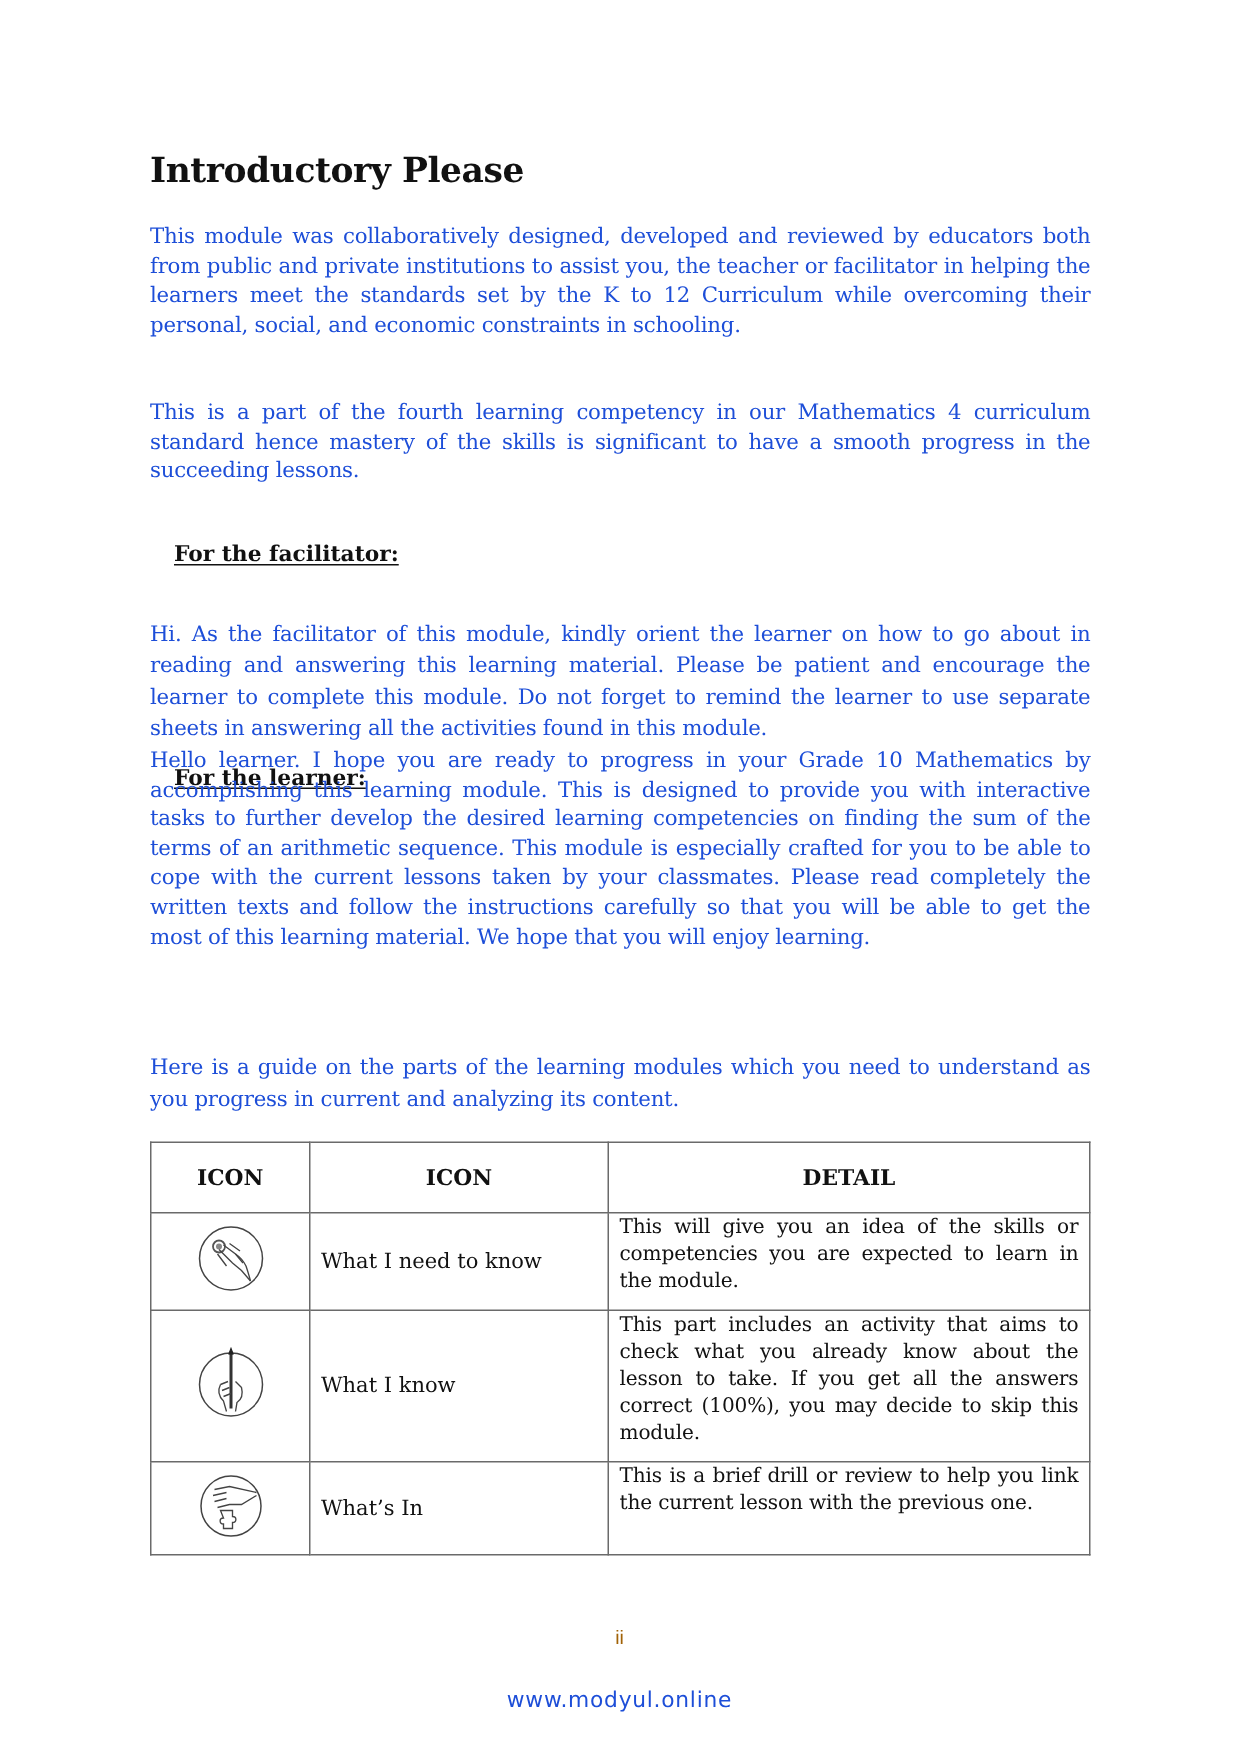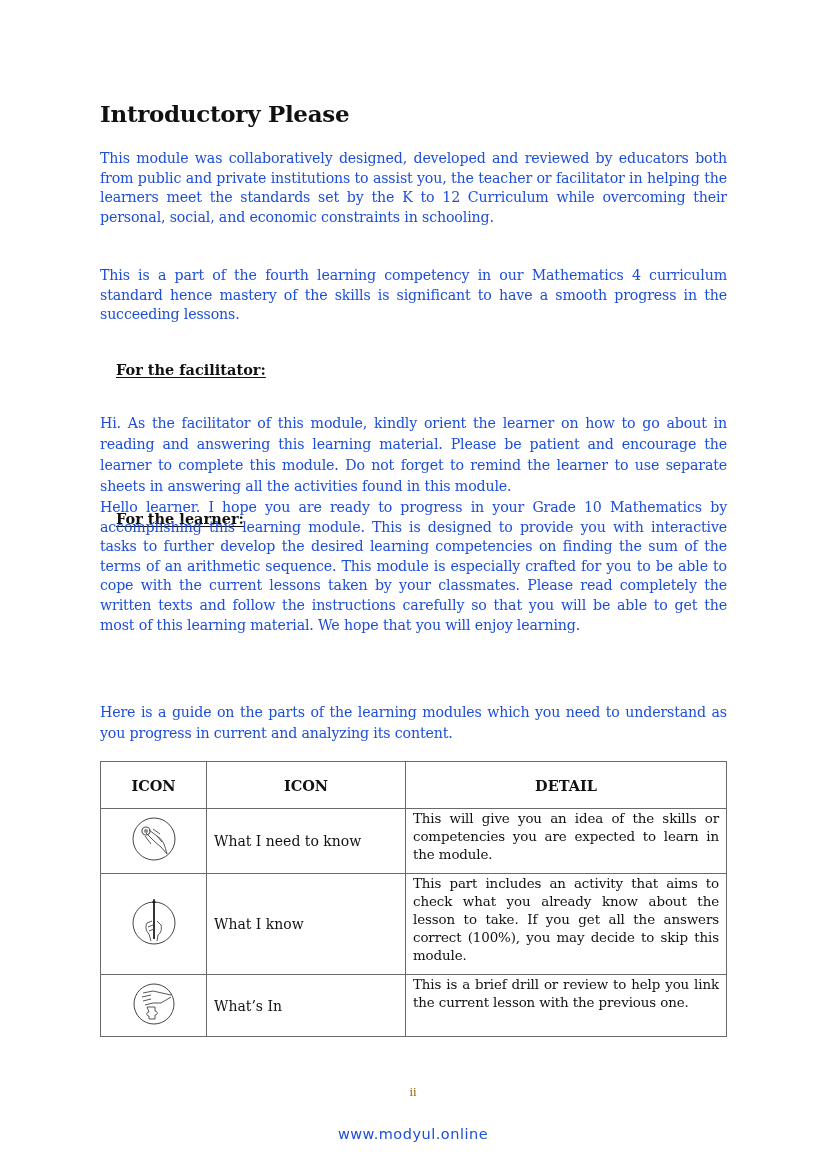--- a/index.html
+++ b/index.html
@@ -38,21 +38,21 @@
   .c-icon { width: 105px; text-align: center; vertical-align: middle; }
   .c-label { width: 198px; font-weight: normal; font-size: 14px; padding-left: 7px !important; vertical-align: middle; }
   .c-detail { font-size: 13.4px; line-height: 18px; text-align: justify; text-align-last: left; padding: 1px 7px 3px 7px !important; vertical-align: top; letter-spacing: -0.1px; }
   tr.r1 td { height: 60px; margin-top: 36px; }
   tr.r2 td { height: 96px; }
   tr.r3 td { height: 57px; margin-top: 21px; }
   .icon-svg { display: inline-block; vertical-align: middle; }
 
   .pageno {
     position: absolute; left: 0; width: 826px; top: 1084px; text-align: center;
-    font-family: Liberation Serif, serif; font-size: 13px; color: #a16207;
+    font-family: Liberation Sans, sans-serif; font-size: 13px; color: #a16207;
   }
   .watermark {
     position: absolute; left: 0; width: 826px; top: 1126px; text-align: center;
     font-family: "DejaVu Sans", sans-serif; font-size: 14.5px; color: #1d4ed8; letter-spacing: 0.5px;
   }
 </style>
 </head>
 <body>
 
 <div class="page">

